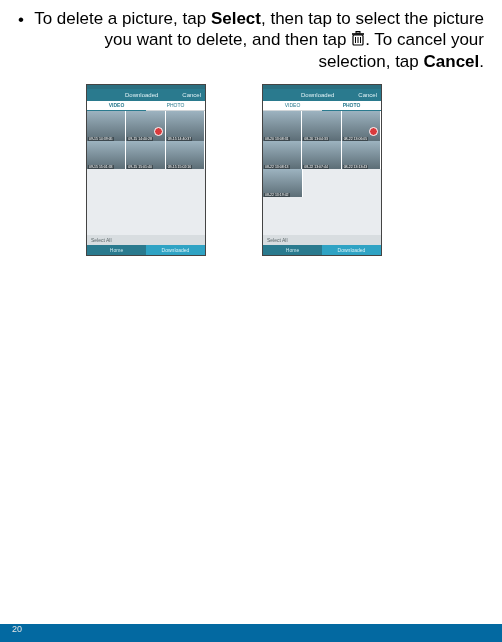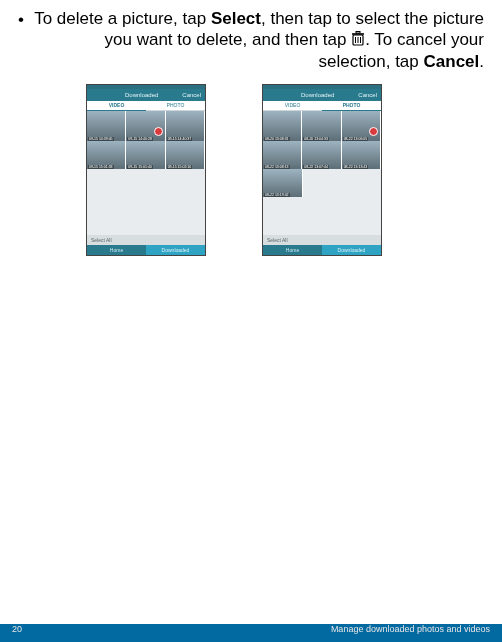--- a/index.html
+++ b/index.html
@@ -279,16 +279,15 @@
       <div class="bottombar">
         <div class="bb home">Home</div>
         <div class="bb down">Downloaded</div>
       </div>
     </div>
 
   </div>
 
   <div class="footer">
     <span>20</span>
-    <span>Manage downloaded photos and videos</span>
   </div>
 
 </div>
 
 </body></html>

